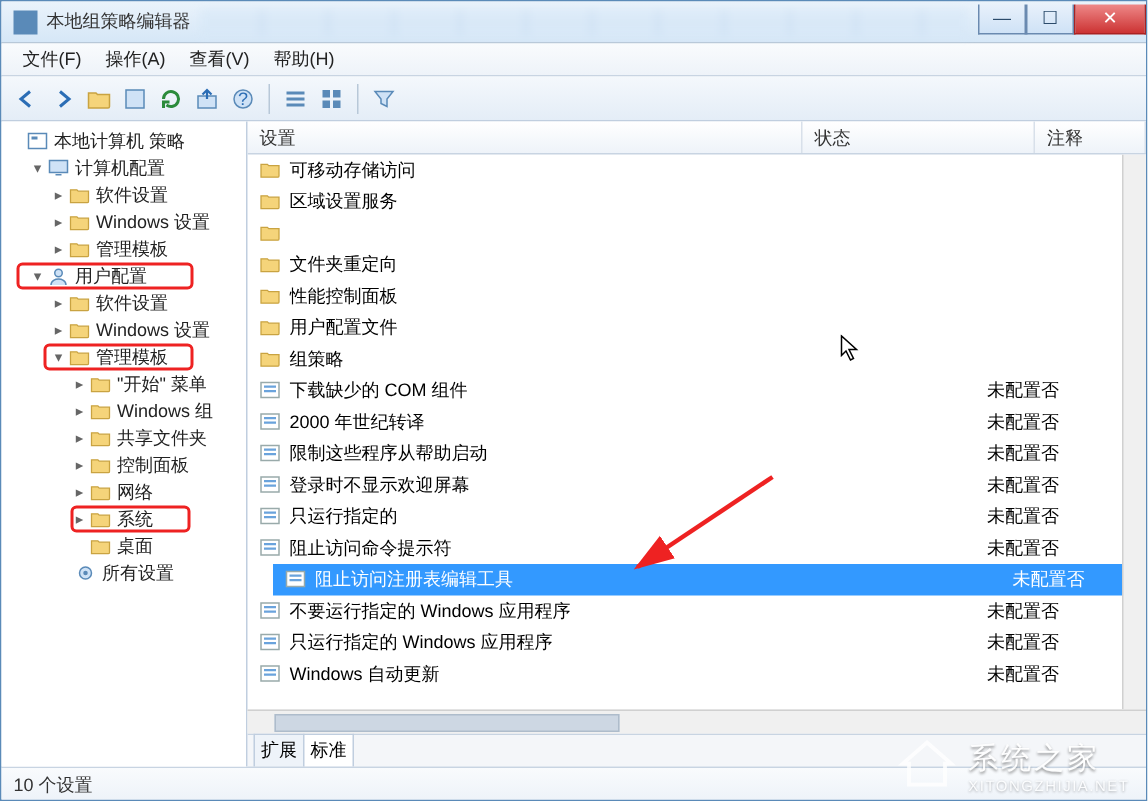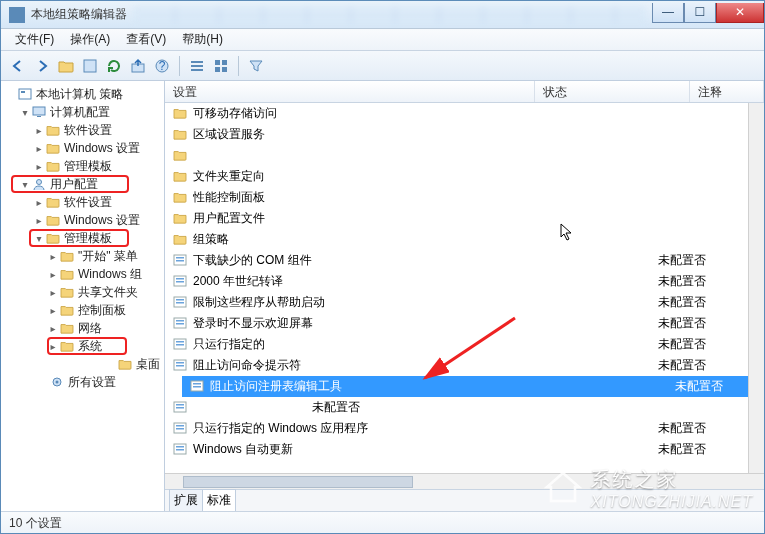--- a/index.html
+++ b/index.html
@@ -63,24 +63,24 @@
 
 
 .tabs { height: 22px; display: flex; align-items: flex-end; background: #f4f6f9; border-top: 1px solid #c8d4e2; padding-left: 4px; }
 .tab { padding: 2px 4px; border: 1px solid #c0cedf; border-bottom: none; background: #fff; margin-right: -1px; font-size: 12px; }
 .tab.inactive { background: #eef3f9; }
 
 
 .statusbar { height: 22px; background: linear-gradient(#f9fbfd,#eef3f9); border-top: 1px solid #c8d4e2; padding: 3px 8px; color: #333; }
 
 
-.watermark { position: absolute; right: 12px; bottom: 23px; color: #fff; opacity: .85; display: flex; align-items: center; gap: 8px; pointer-events: none; text-shadow: 0 1px 2px rgba(0,0,0,.5); }
+.watermark { position: absolute; right: 12px; bottom: 2px; color: #fff; opacity: .85; display: flex; align-items: center; gap: 8px; pointer-events: none; text-shadow: 0 1px 2px rgba(0,0,0,.5); }
 .watermark .wicon svg { width: 40px; height: 40px; }
 .watermark .wtxt { font-size: 20px; letter-spacing: 2px; }
-.watermark .wsub { font-size: 16px; letter-spacing: 1px; opacity: .8; display: block; font-style: italic; }
+.watermark .wsub { font-size: 10px; letter-spacing: 1px; opacity: .8; display: block; }
 
 .rootwrap { position: relative; width: 765px; height: 534px; }
 </style>
 </head>
 <body>
 
 <div class="rootwrap">
 <div class="window">
 
   <div class="titlebar">
@@ -301,21 +301,21 @@
           </div>
           <div class="tree-row" style="padding-left: 46px;">
             <span class="tw">▸</span>
             <span class="ficon">
               <svg viewBox="0 0 16 14">
                 <path d="M1 3h5l1 1h8v8a1 1 0 0 1-1 1H1z" fill="#f5d47a" stroke="#c9a341"></path>
               </svg>
             </span>
             <span class="lbl">系统</span>
           </div>
-          <div class="tree-row" style="padding-left: 46px; justify-content: flex-end;">
+          <div class="tree-row" style="padding-left: 46px;">
             <span class="tw"></span>
             <span class="ficon">
               <svg viewBox="0 0 16 14">
                 <path d="M1 3h5l1 1h8v8a1 1 0 0 1-1 1H1z" fill="#f5d47a" stroke="#c9a341"></path>
               </svg>
             </span>
             <span class="lbl">桌面</span>
           </div>
           <div class="tree-row" style="padding-left: 36px;">
             <span class="tw"></span>
@@ -502,20 +502,21 @@
               <span class="rnote">否</span>
             </div>
             <div class="row">
               <span class="ricon">
                 <svg viewBox="0 0 14 12">
                   <rect x="1" y="1" width="12" height="10" fill="#fff" stroke="#9aa"></rect>
                   <rect x="3" y="3" width="8" height="1.5" fill="#6aa3dc"></rect>
                   <rect x="3" y="6" width="8" height="1.5" fill="#6aa3dc"></rect>
                 </svg>
               </span>
+              <span class="rname">不要运行指定的 Windows 应用程序</span>
               <span class="rstate">未配置</span>
               <span class="rnote">否</span>
             </div>
             <div class="row">
               <span class="ricon">
                 <svg viewBox="0 0 14 12">
                   <rect x="1" y="1" width="12" height="10" fill="#fff" stroke="#9aa"></rect>
                   <rect x="3" y="3" width="8" height="1.5" fill="#6aa3dc"></rect>
                   <rect x="3" y="6" width="8" height="1.5" fill="#6aa3dc"></rect>
                 </svg>

